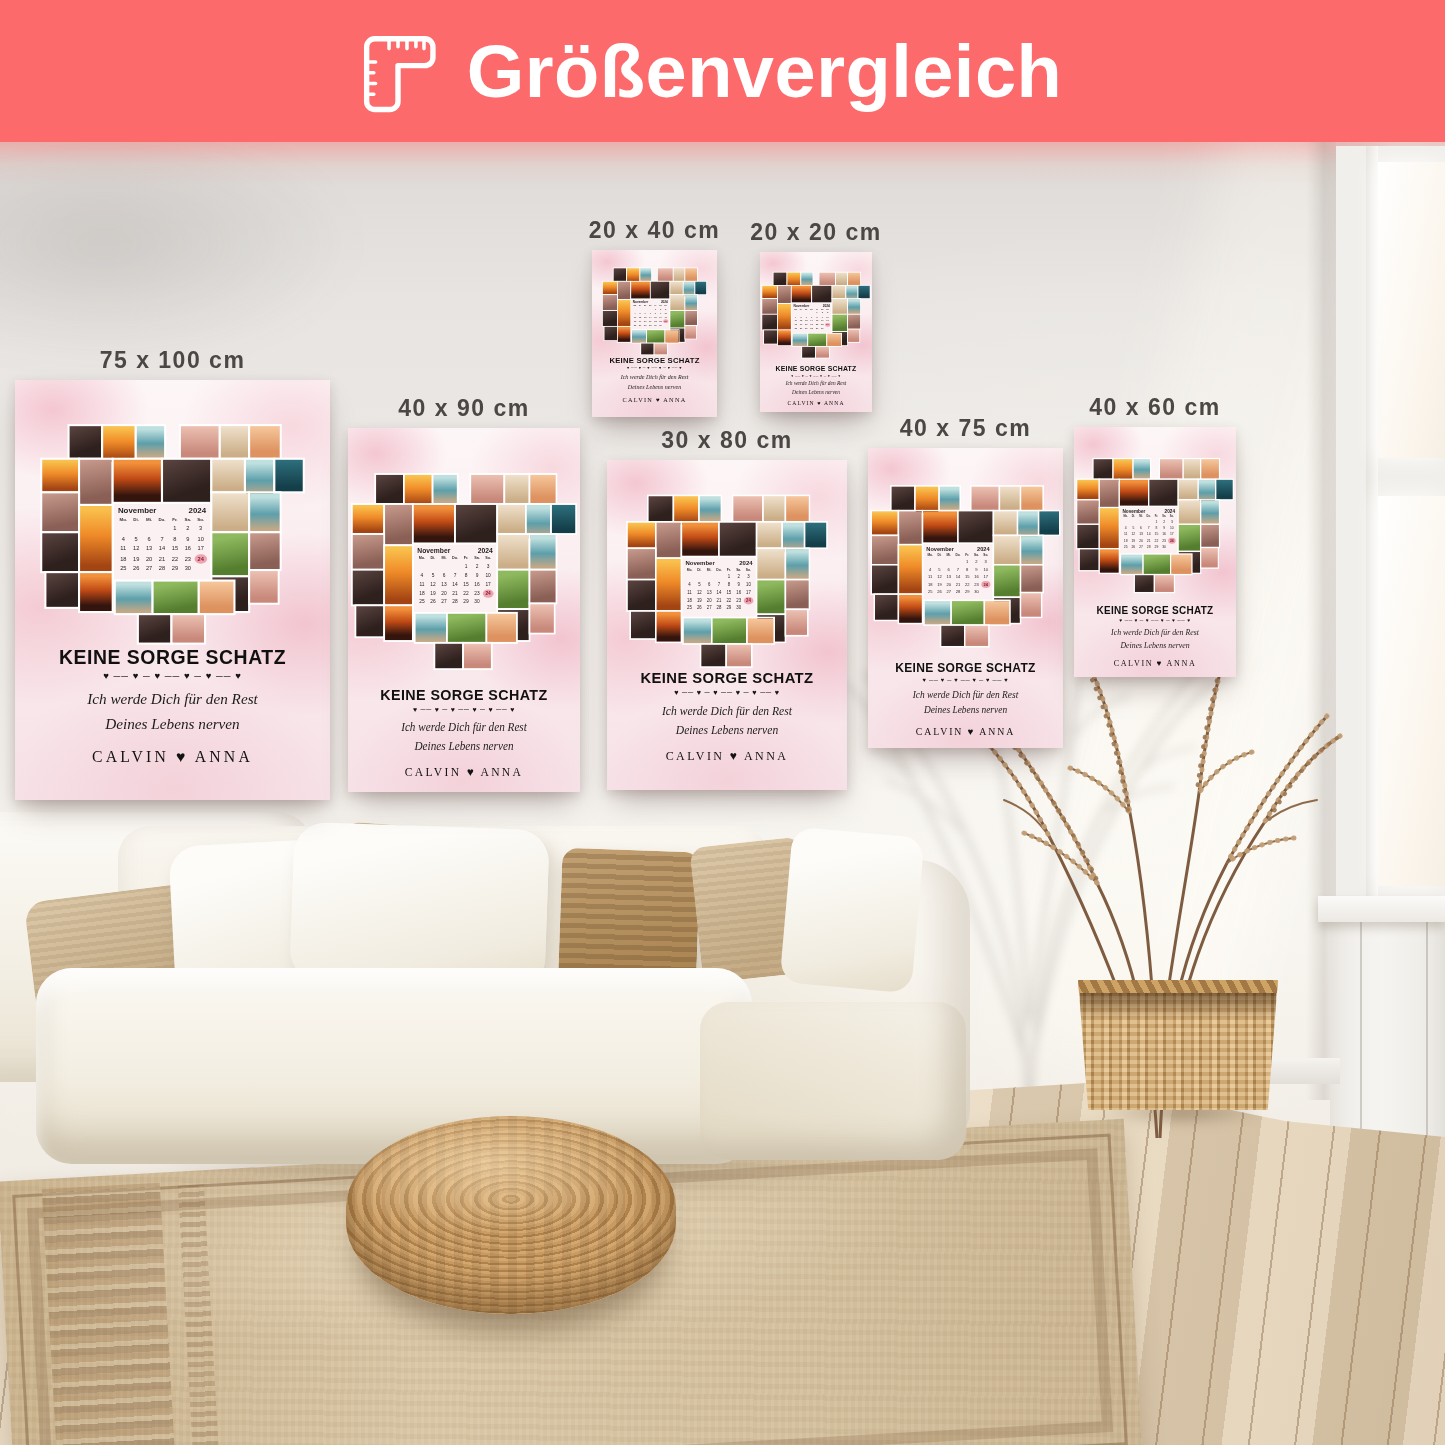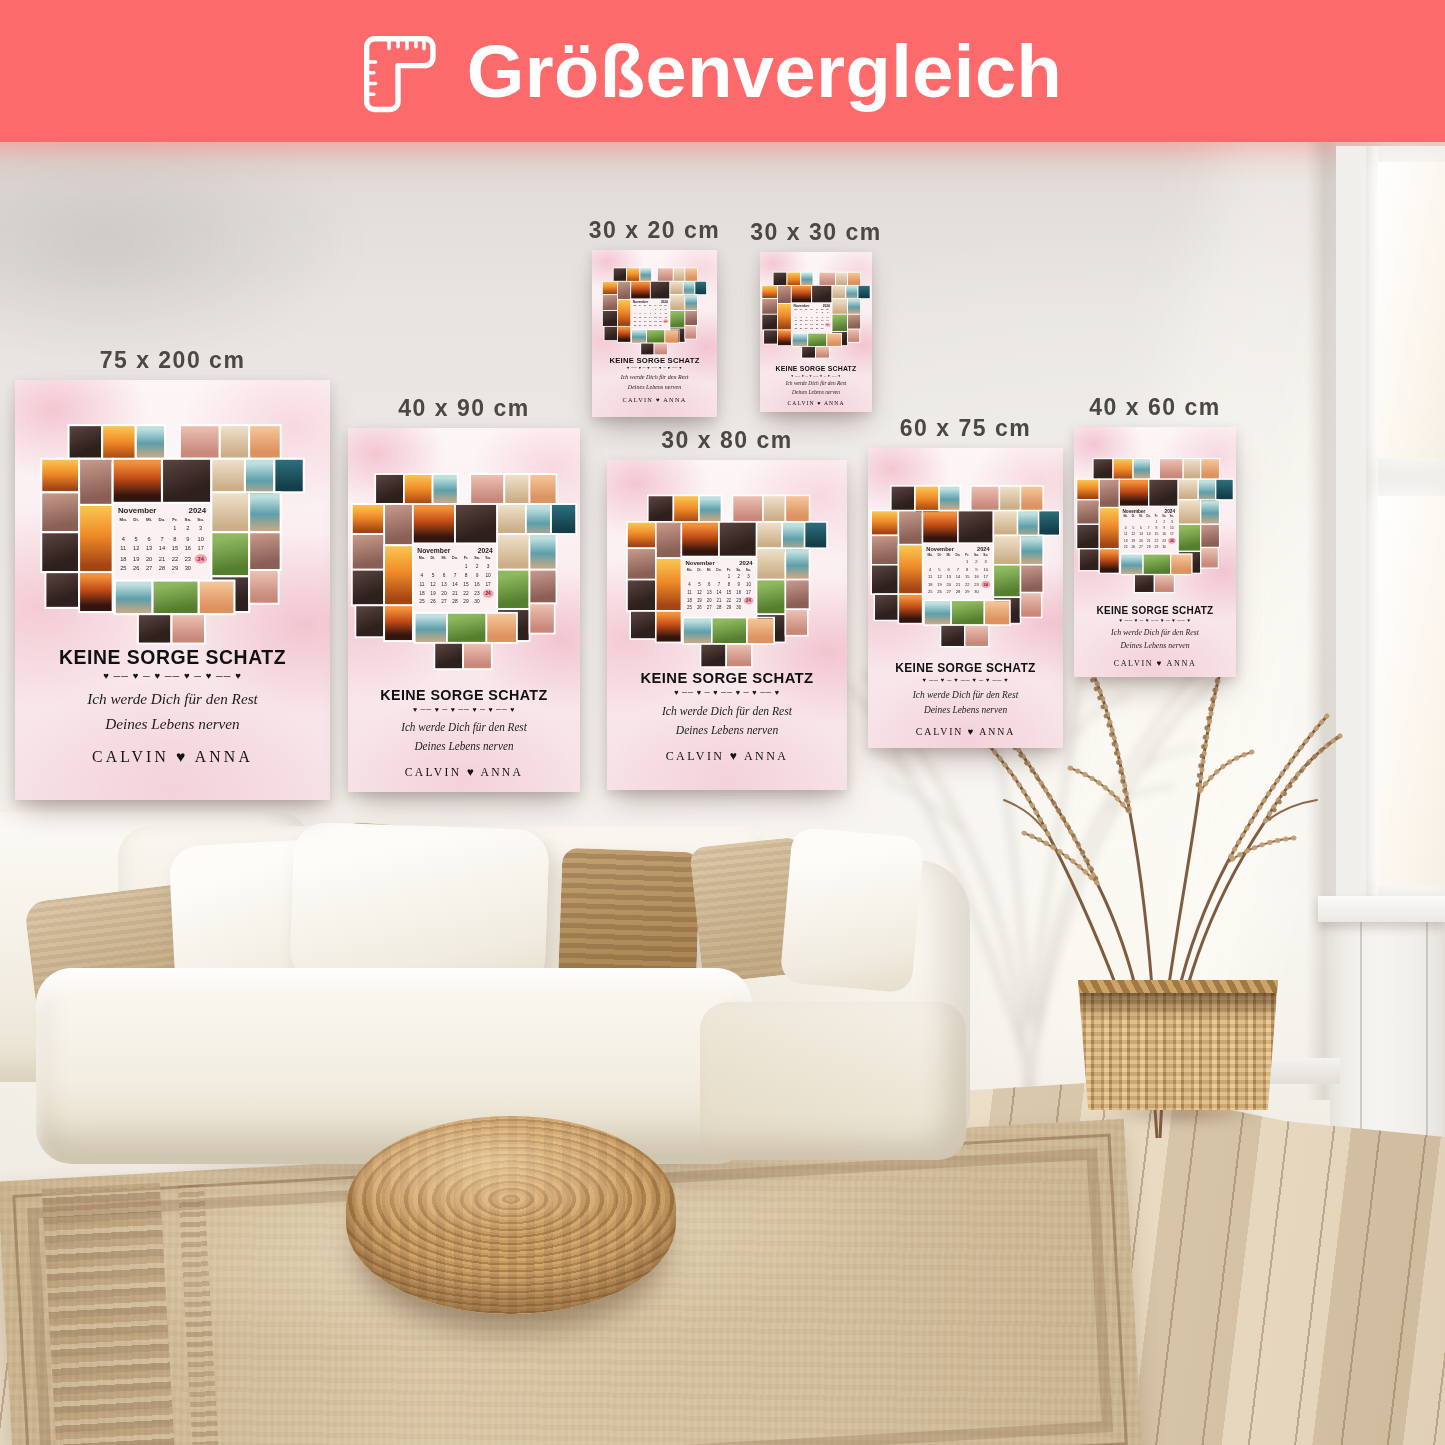--- a/index.html
+++ b/index.html
@@ -272,21 +272,21 @@
           <path d="M60 115 C 100 160 138 225 158 268 M395 120 C 365 140 344 172 324 207 M150 62 C 168 102 178 150 186 192 M280 44 C 268 84 260 130 255 172"></path>
         </g>
       </g>
     </defs>
     <use href="#plantg"></use>
   </svg>
   <div class="abs basket"></div>
 
   <div id="posters">
   <div class="poster-wrap" style="left: 15px; top: 340px; width: 315px; height: 460px;">
-    <div class="size-label" style="color: rgb(75, 71, 68);">75 x 200 cm</div>
+    <div class="size-label" style="color: rgb(75, 71, 68);">75 x 100 cm</div>
     <div class="poster" style="width: 315px; height: 420px;">
       <div class="poster-inner" style="height: 400px; transform: scale(1.05, 1.05);">
         <div class="collage">
           <div class="tiles-box">
             <div class="cal">
               <div class="cal-head">
                 <span>November</span>
                 <span>2024</span>
               </div>
               <div class="cal-week">
@@ -472,21 +472,21 @@
           <div class="divider">♥ ── ♥ ─ ♥ ── ♥ ─ ♥ ── ♥</div>
           <div class="script-line first">Ich werde Dich für den Rest</div>
           <div class="script-line">Deines Lebens nerven</div>
           <div class="names">CALVIN ♥ ANNA</div>
         </div>
       </div>
     </div>
   </div>
 
   <div class="poster-wrap" style="left: 592px; top: 210px; width: 125px; height: 207px;">
-    <div class="size-label" style="color: rgb(75, 71, 68);">30 x 20 cm</div>
+    <div class="size-label" style="color: rgb(75, 71, 68);">20 x 40 cm</div>
     <div class="poster" style="width: 125px; height: 167px;">
       <div class="poster-inner" style="height: 400px; transform: scale(0.416667, 0.4175);">
         <div class="collage">
           <div class="tiles-box">
             <div class="cal">
               <div class="cal-head">
                 <span>November</span>
                 <span>2024</span>
               </div>
               <div class="cal-week">
@@ -572,21 +572,21 @@
           <div class="divider">♥ ── ♥ ─ ♥ ── ♥ ─ ♥ ── ♥</div>
           <div class="script-line first">Ich werde Dich für den Rest</div>
           <div class="script-line">Deines Lebens nerven</div>
           <div class="names">CALVIN ♥ ANNA</div>
         </div>
       </div>
     </div>
   </div>
 
   <div class="poster-wrap" style="left: 760px; top: 212px; width: 112px; height: 200px;">
-    <div class="size-label" style="color: rgb(75, 71, 68);">30 x 30 cm</div>
+    <div class="size-label" style="color: rgb(75, 71, 68);">20 x 20 cm</div>
     <div class="poster" style="width: 112px; height: 160px;">
       <div class="poster-inner ratio-2-3" style="height: 450px; transform: scale(0.373333, 0.355556);">
         <div class="collage">
           <div class="tiles-box">
             <div class="cal">
               <div class="cal-head">
                 <span>November</span>
                 <span>2024</span>
               </div>
               <div class="cal-week">
@@ -772,21 +772,21 @@
           <div class="divider">♥ ── ♥ ─ ♥ ── ♥ ─ ♥ ── ♥</div>
           <div class="script-line first">Ich werde Dich für den Rest</div>
           <div class="script-line">Deines Lebens nerven</div>
           <div class="names">CALVIN ♥ ANNA</div>
         </div>
       </div>
     </div>
   </div>
 
   <div class="poster-wrap" style="left: 868px; top: 408px; width: 195px; height: 340px;">
-    <div class="size-label" style="color: rgb(75, 71, 68);">60 x 75 cm</div>
+    <div class="size-label" style="color: rgb(75, 71, 68);">40 x 75 cm</div>
     <div class="poster" style="width: 195px; height: 300px;">
       <div class="poster-inner ratio-2-3" style="height: 450px; transform: scale(0.65, 0.666667);">
         <div class="collage">
           <div class="tiles-box">
             <div class="cal">
               <div class="cal-head">
                 <span>November</span>
                 <span>2024</span>
               </div>
               <div class="cal-week">

